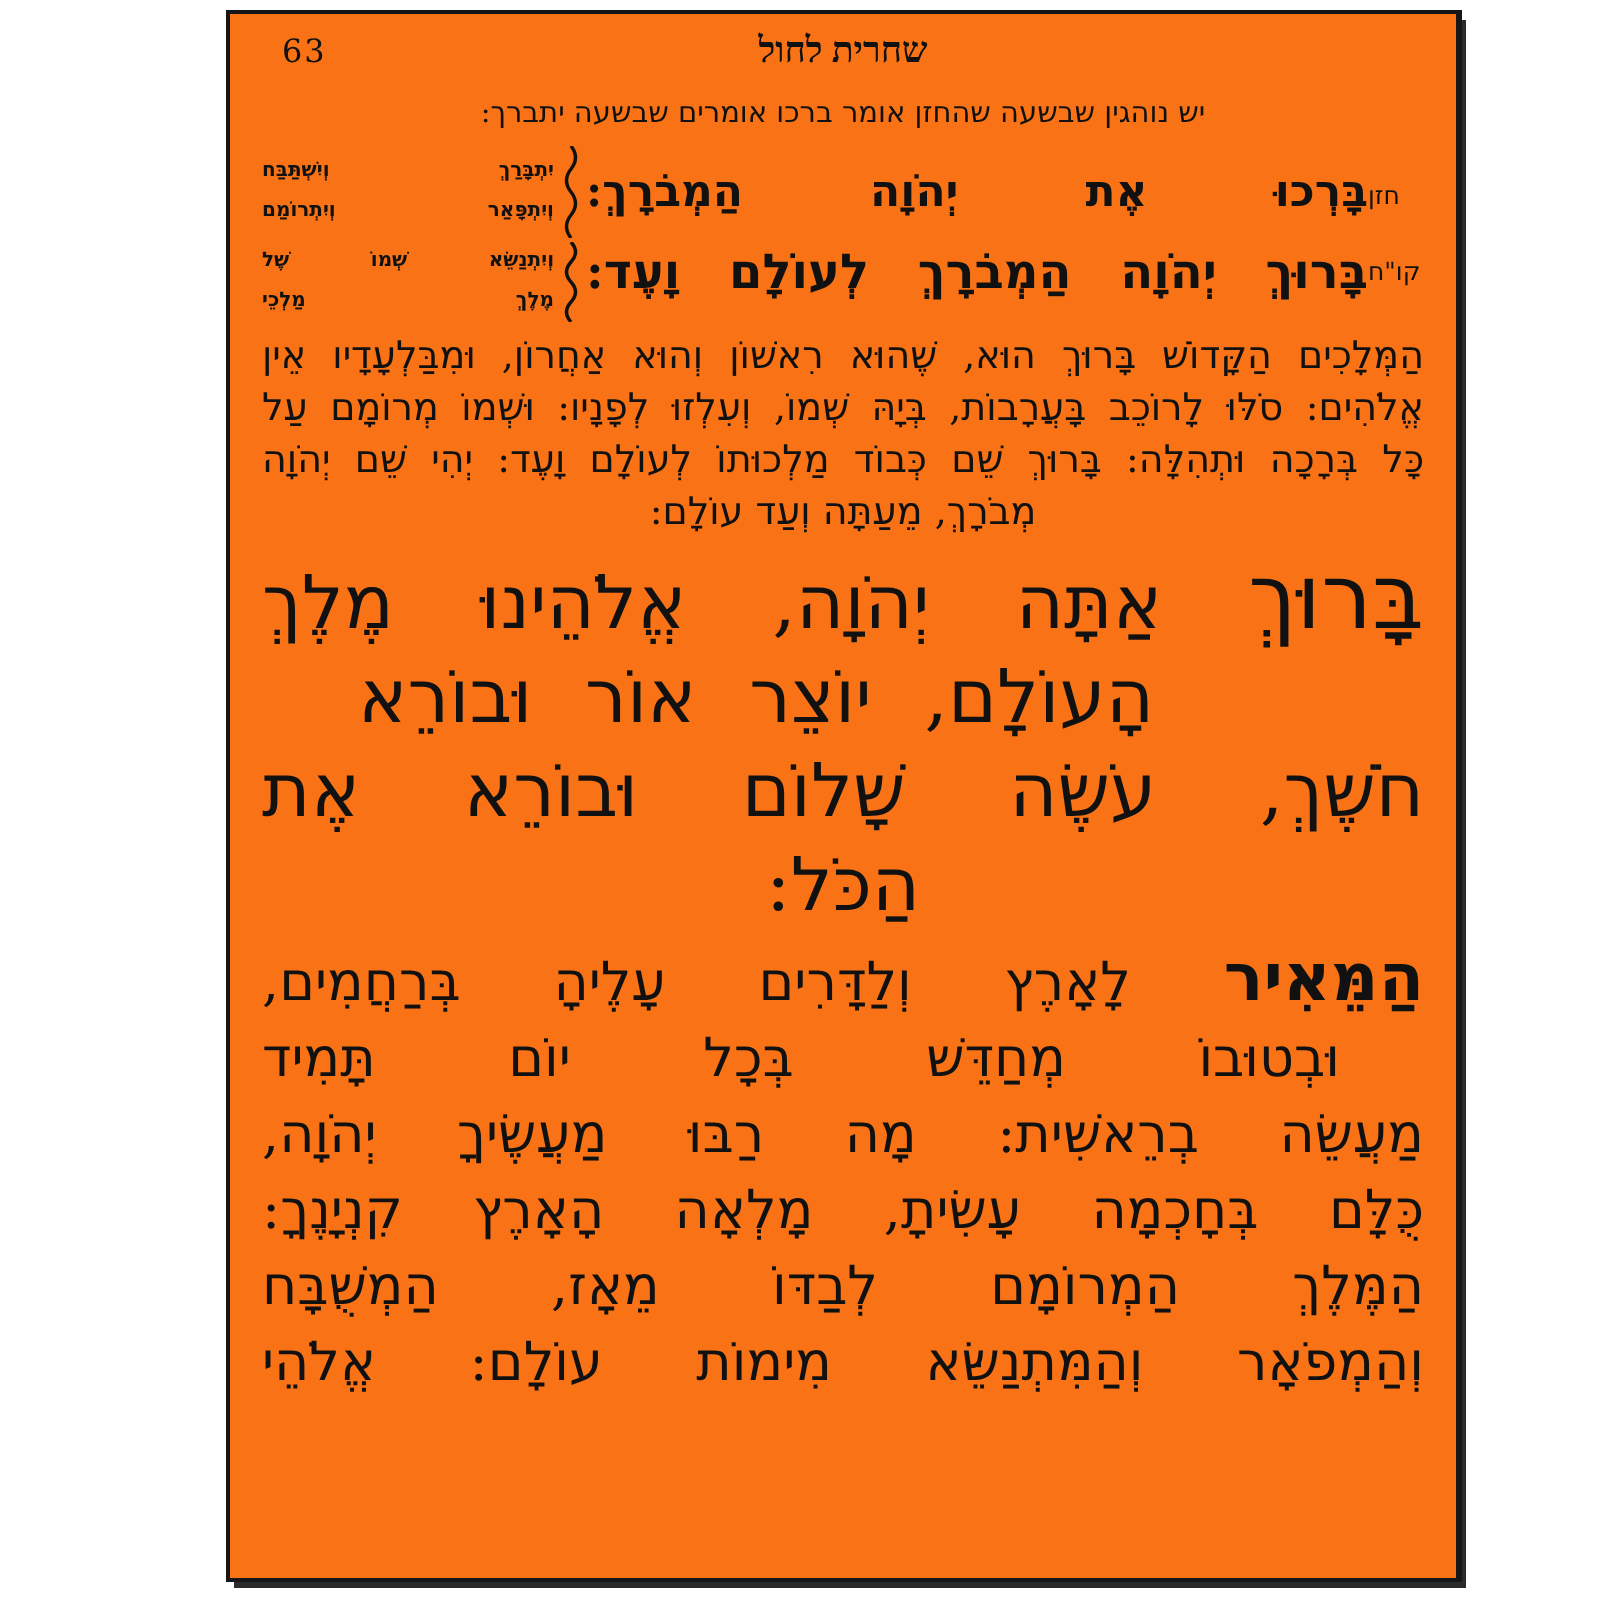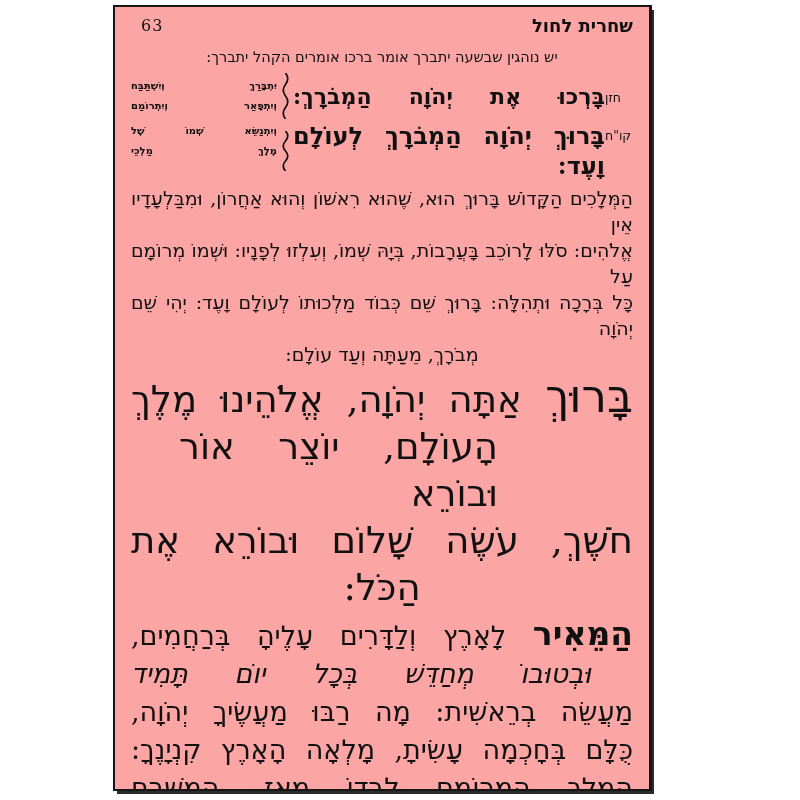--- a/index.html
+++ b/index.html
@@ -6,36 +6,36 @@
   html, body {
     width: 800px; height: 800px;
     background: #ffffff;
     font-family: "DejaVu Serif", "DejaVu Sans", serif;
     color: #111111;
     overflow: hidden;
   }
   .page-frame {
     position: absolute;
     left: 113px; top: 5px;
-    width: 539px; height: 786px;
+    width: 618px; height: 786px;
     border: 2px solid #161616;
     border-right-width: 3px;
     box-shadow: 3px 4px 0 -1px #2b2b2b;
     padding: 6px 16px 0 16px;
     direction: rtl;
     overflow: hidden;
-    background: #fca5a5;
+    background: #f97316;
   }
   .header { position: relative; height: 24px; margin-top: 2px; }
   .page-number {
     position: absolute; left: 10px; top: 1px;
     font-size: 16px; direction: ltr; letter-spacing: 1px;
   }
   .page-title {
-    text-align: right; font-weight: bold; font-size: 18px;
+    text-align: center; font-weight: bold; font-size: 18px; font-family: Liberation Serif, serif;
   }
   .instruction {
     text-align: center; font-size: 14.5px; margin-top: 8px; line-height: 20px;
   }
   .responsive-section { margin-top: 6px; }
   .resp-row { display: flex; align-items: center; }
   .resp-row.row2 { align-items: flex-start; margin-top: 2px; }
   .resp-label {
     flex: 0 0 28px; font-size: 12.5px; text-align: left; padding-top: 2px;
   }
@@ -46,33 +46,33 @@
   .brace { flex: 0 0 auto; margin: 0 3px 0 4px; align-self: center; }
   .margin-col { flex: 0 0 146px; font-size: 10px; line-height: 20px; font-weight: bold; }
   .jline { text-align: justify; text-align-last: justify; }
   .cline { text-align: center; text-align-last: center; }
   .kings-paragraph { font-size: 19px; line-height: 26px; margin-top: 4px; }
   .yotzer-blessing { font-size: 37px; line-height: 47px; font-weight: normal; margin-top: 6px; }
   .yotzer-blessing .opening-word { font-size: 45px; }
   .yotzer-blessing .indent-right { padding-right: 135px; margin-left: 48px; }
   .hameir-paragraph { font-size: 27px; line-height: 38px; margin-top: 4px; }
   .hameir-paragraph .opening-word { font-weight: bold; font-size: 33px; }
-  .hameir-paragraph .indent-right { padding-right: 42px; font-style: italic; }
+  .hameir-paragraph .indent-right { padding-right: 42px; }
 </style>
 </head>
 <body>
 
 <div class="page-frame">
 
   <div class="header">
     <span class="page-number">63</span>
     <div class="page-title">שחרית לחול</div>
   </div>
 
-  <div class="instruction">יש נוהגין שבשעה יתברך אומר ברכו אומרים הקהל יתברך:</div>
+  <div class="instruction">יש נוהגין שבשעה שהחזן אומר ברכו אומרים שבשעה יתברך:</div>
 
   <div class="responsive-section">
     <div class="resp-row row1">
       <span class="resp-label">חזן</span>
       <div class="resp-main chazan-call jline">בָּרְכוּ אֶת יְהֹוָה הַמְבֹרָךְ:</div>
       <svg class="brace" width="9" height="46" viewBox="0 0 9 46">
         <path d="M4.5,0 Q9,5.75 4.5,11.5 Q0,17.25 4.5,23 Q9,28.75 4.5,34.5 Q0,40.25 4.5,46" fill="none" stroke="#111111" stroke-width="1.7"></path>
       </svg>
       <div class="margin-col">
         <div class="jline">יִתְבָּרַךְ וְיִשְׁתַּבַּח</div>

